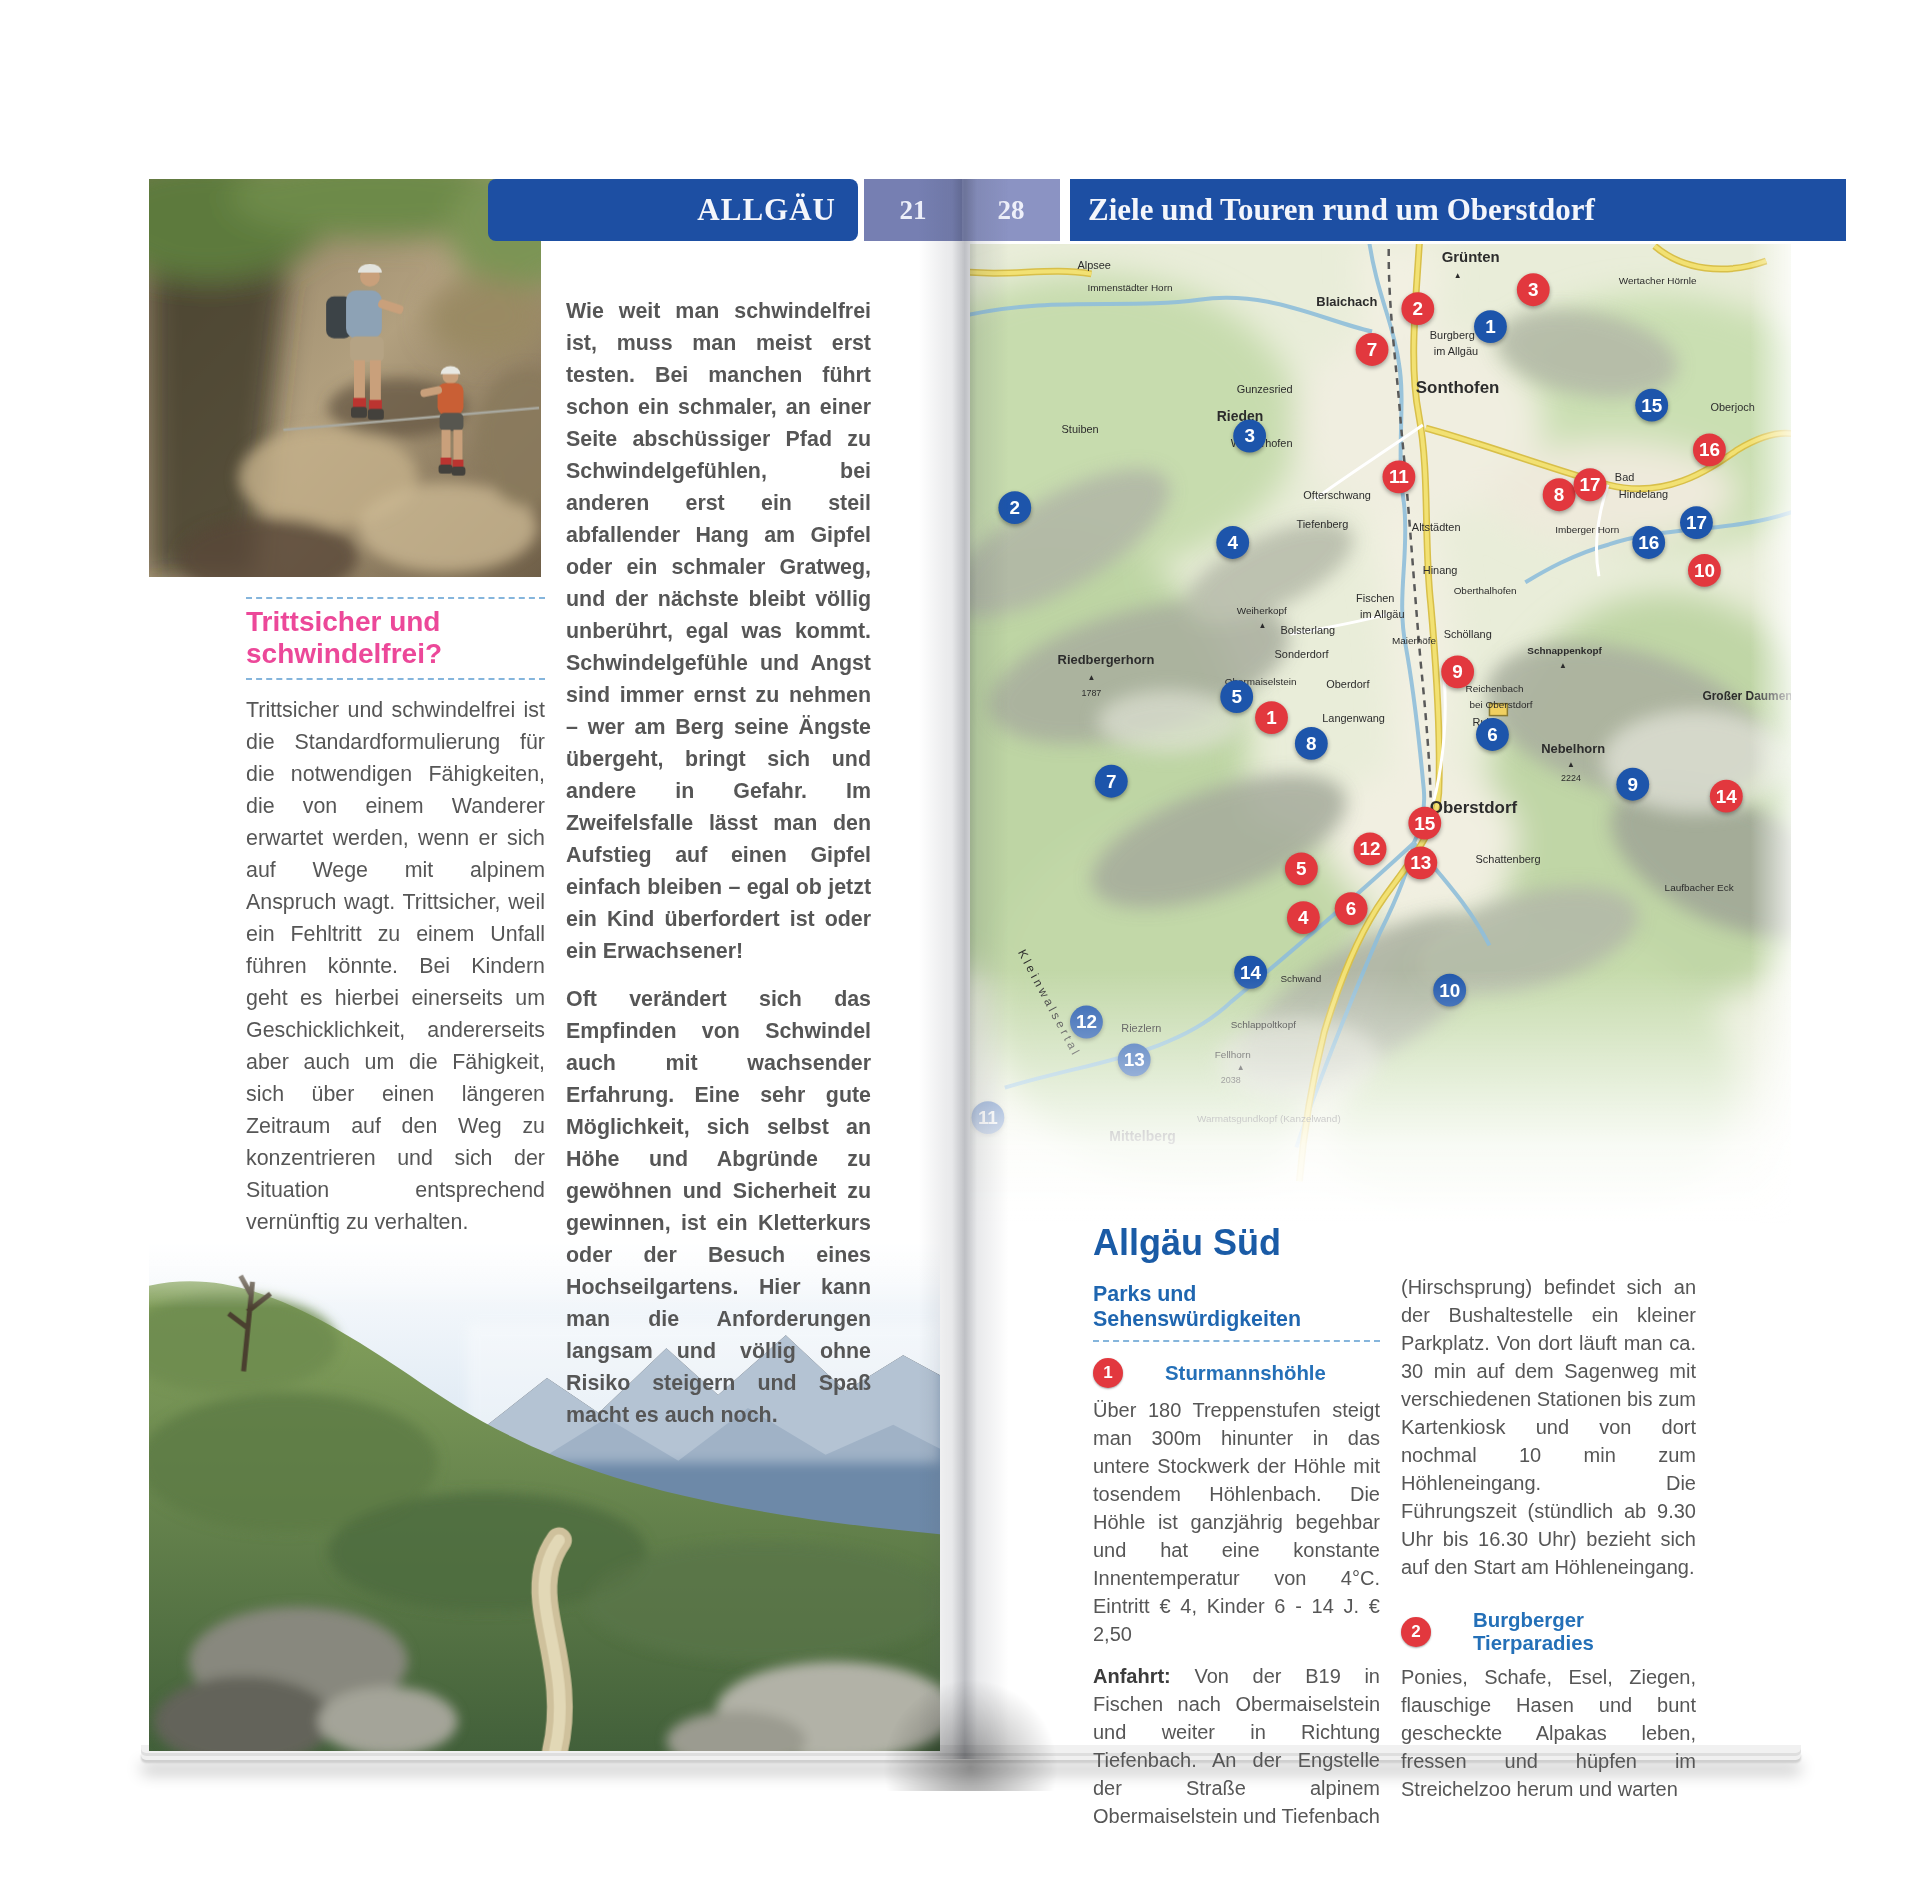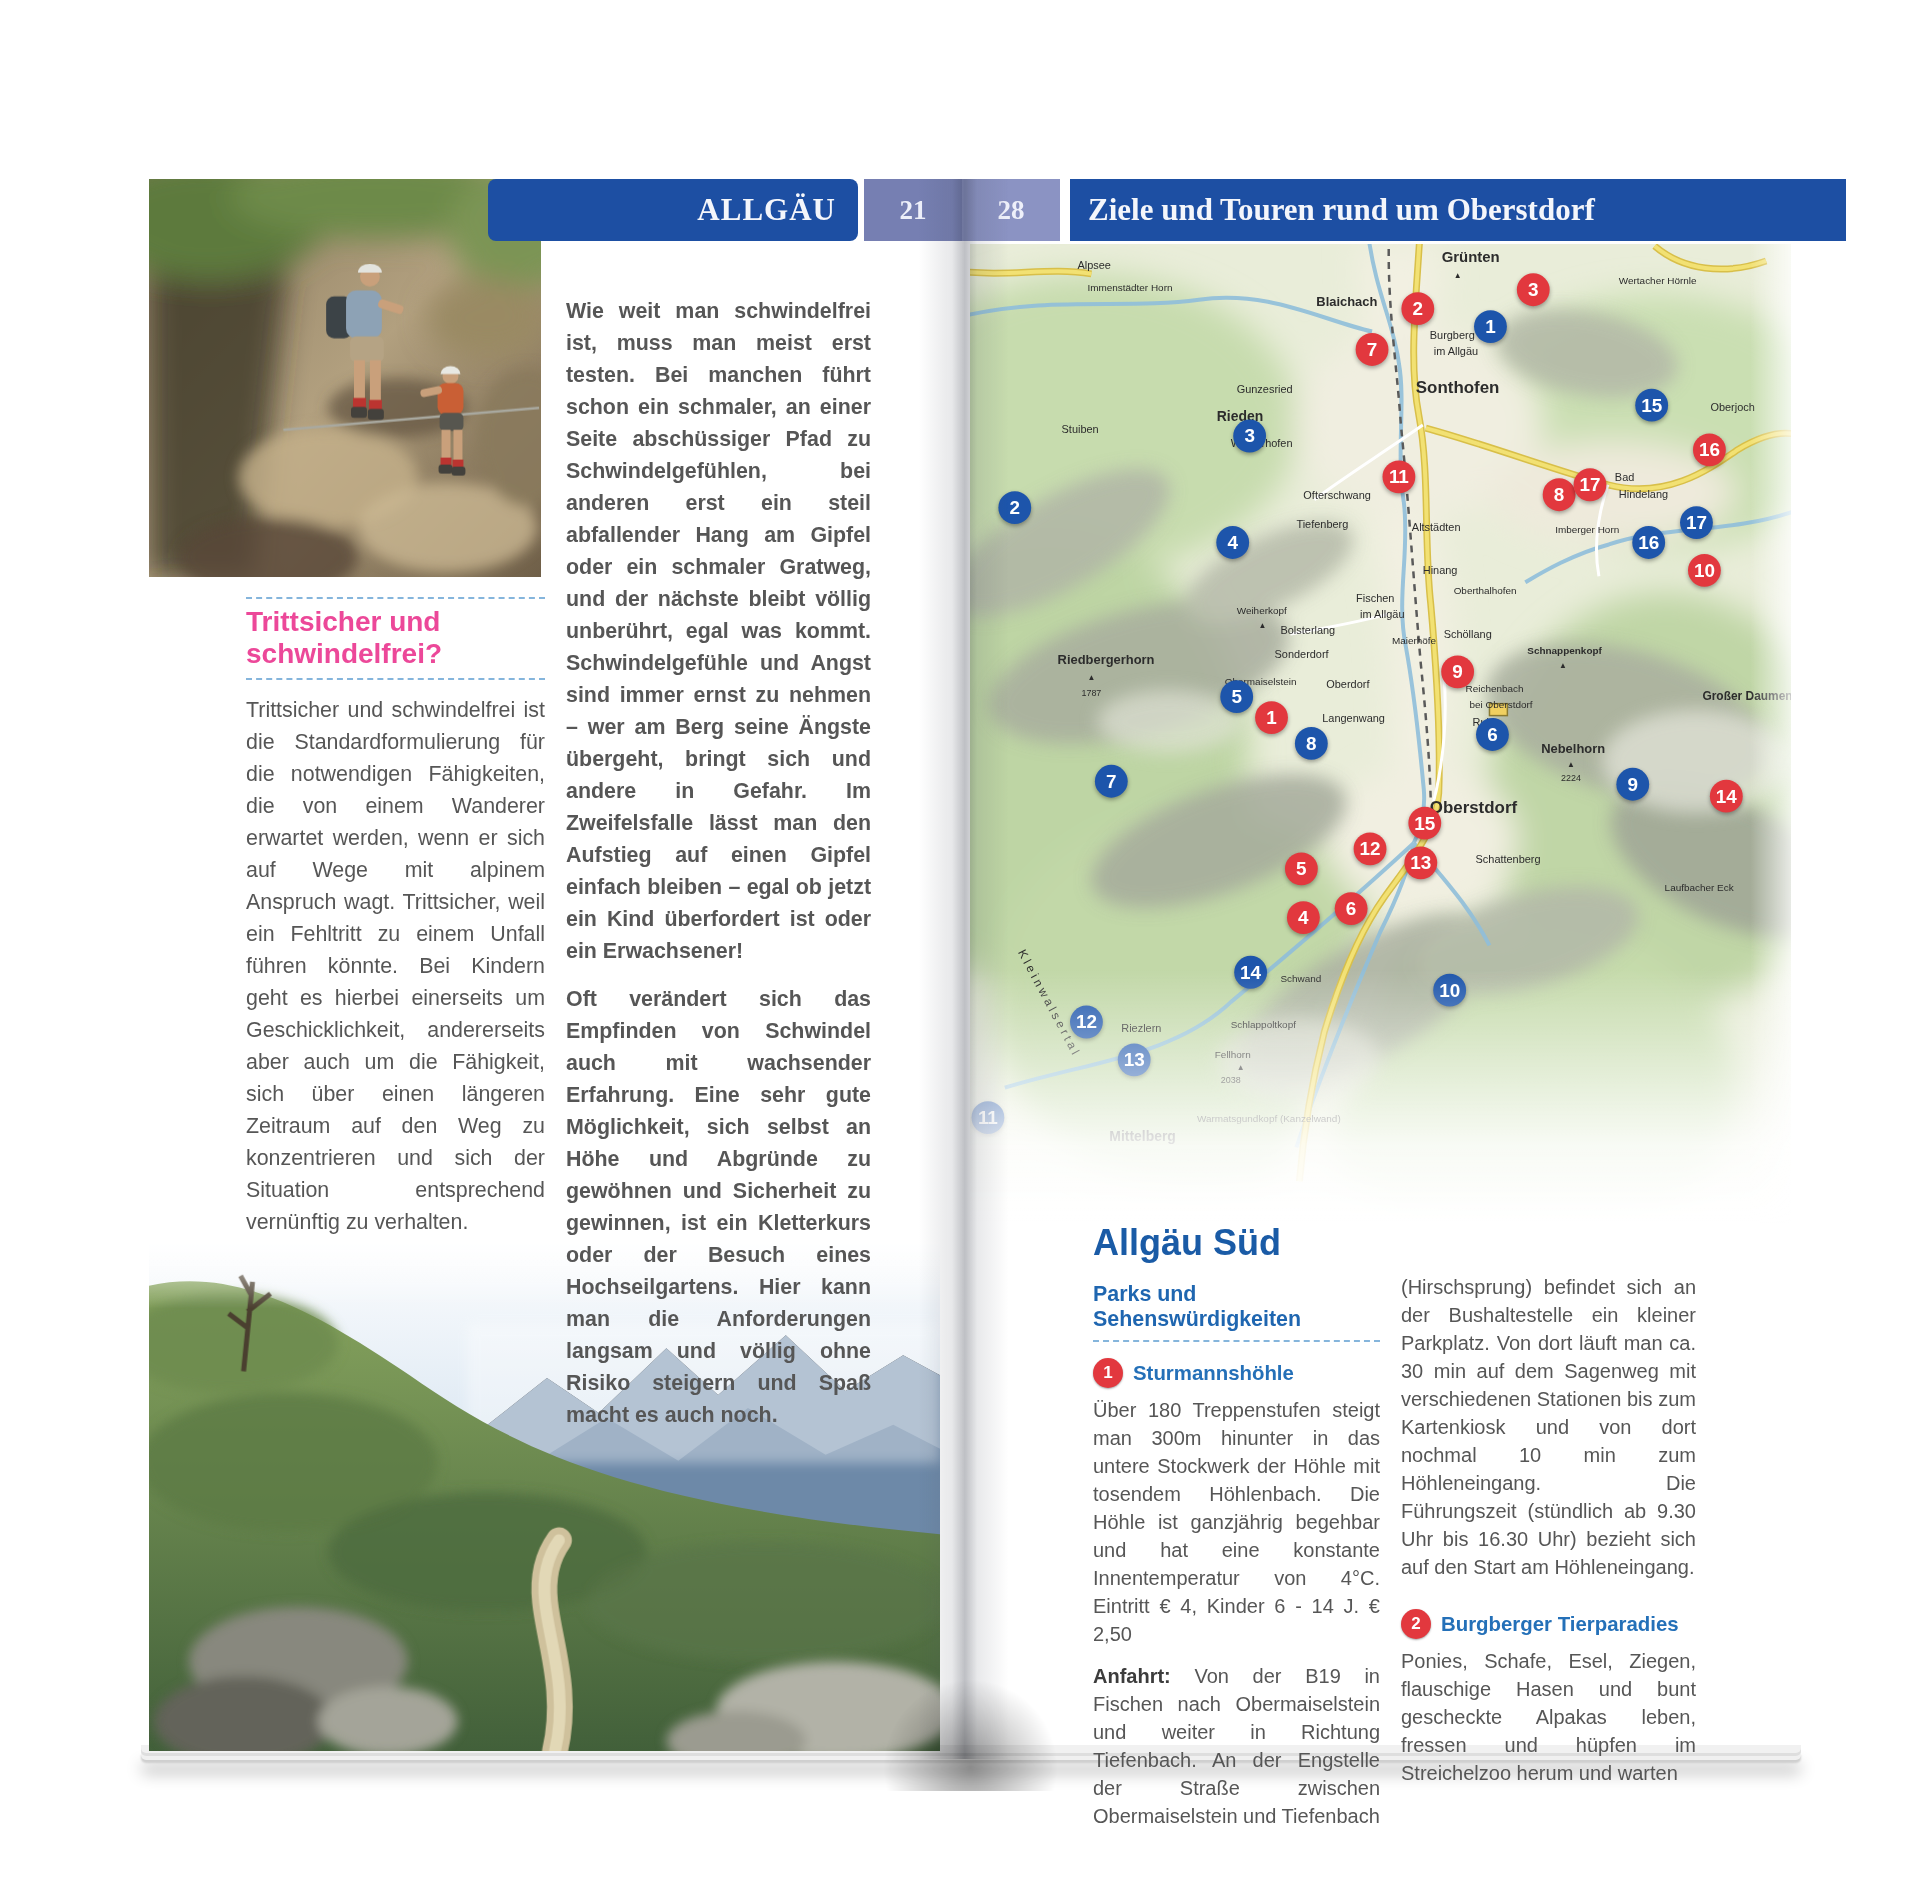--- a/index.html
+++ b/index.html
@@ -63,21 +63,21 @@
   
   .algsued{left:1093px;top:1210px;z-index:4;color:#1a5ba6;font-weight:bold;font-size:36px;margin-top:12px;}
   .colA{left:1093px;top:1266px;width:287px;z-index:4;}
   .colB{left:1401px;top:1273px;width:295px;z-index:4;}
   .sec-head{color:#1f66b0;font-weight:bold;font-size:21.4px;padding-bottom:8px;margin-top:16px;}
   .smalltext{color:#565656;font-size:20px;line-height:28px;text-align:justify;}
   .entry-head{display:flex;align-items:center;gap:10px;margin-top:16px;margin-bottom:8px;}
   .numcircle{width:30px;height:30px;border-radius:50%;background:#e2383e;color:#fff;flex:0 0 30px;
     display:flex;align-items:center;justify-content:center;font-weight:bold;font-size:17px;
     box-shadow:0 1px 2px rgba(0,0,0,.35);}
-  .entry-title{color:#2470b8;font-weight:bold;font-size:20.4px;}
+  .entry-title{color:#2470b8;font-weight:bold;font-size:20.4px;margin-left:32px;}
   .lead{font-weight:bold;color:#3c3c3c;}
   .mt14{margin-top:14px;}
 </style>
 </head>
 <body>
 
 <div class="canvas">
 
   <div class="abs page l"></div>
   <div class="abs page r"></div>
@@ -486,21 +486,21 @@
 
   <div class="abs colA">
     <div class="sec-head">Parks und Sehenswürdigkeiten</div>
     <div class="dash"></div>
     <div class="entry-head">
       <div class="numcircle">1</div>
       <div class="entry-title">Sturmannshöhle</div>
     </div>
     <div class="smalltext">Über 180 Treppenstufen steigt man 300m hinunter in das untere Stockwerk der Höhle mit tosendem Höhlenbach. Die Höhle ist ganzjährig begehbar und hat eine konstante Innentemperatur von 4°C. Eintritt € 4, Kinder 6 - 14 J. € 2,50</div>
     <div class="smalltext mt14">
-      <span class="lead">Anfahrt:</span><span> Von der B19 in Fischen nach Obermaiselstein und weiter in Richtung Tiefenbach. An der Engstelle der Straße zwischen Obermaiselstein und Tiefenbach</span>
+      <span class="lead">Anfahrt:</span><span> Von der B19 in Fischen nach Obermaiselstein und weiter in Richtung Tiefenbach. An der Engstelle der Straße alpinem Obermaiselstein und Tiefenbach</span>
     </div>
   </div>
 
   <div class="abs colB">
     <div class="smalltext">(Hirschsprung) befindet sich an der Bushaltestelle ein kleiner Parkplatz. Von dort läuft man ca. 30 min auf dem Sagenweg mit verschiedenen Stationen bis zum Kartenkiosk und von dort nochmal 10 min zum Höhleneingang. Die Führungszeit (stündlich ab 9.30 Uhr bis 16.30 Uhr) bezieht sich auf den Start am Höhleneingang.</div>
     <div class="entry-head" style="margin-top:28px;">
       <div class="numcircle">2</div>
       <div class="entry-title">Burgberger Tierparadies</div>
     </div>
     <div class="smalltext">Ponies, Schafe, Esel, Ziegen, flauschige Hasen und bunt gescheckte Alpakas leben, fressen und hüpfen im Streichelzoo herum und warten</div>

